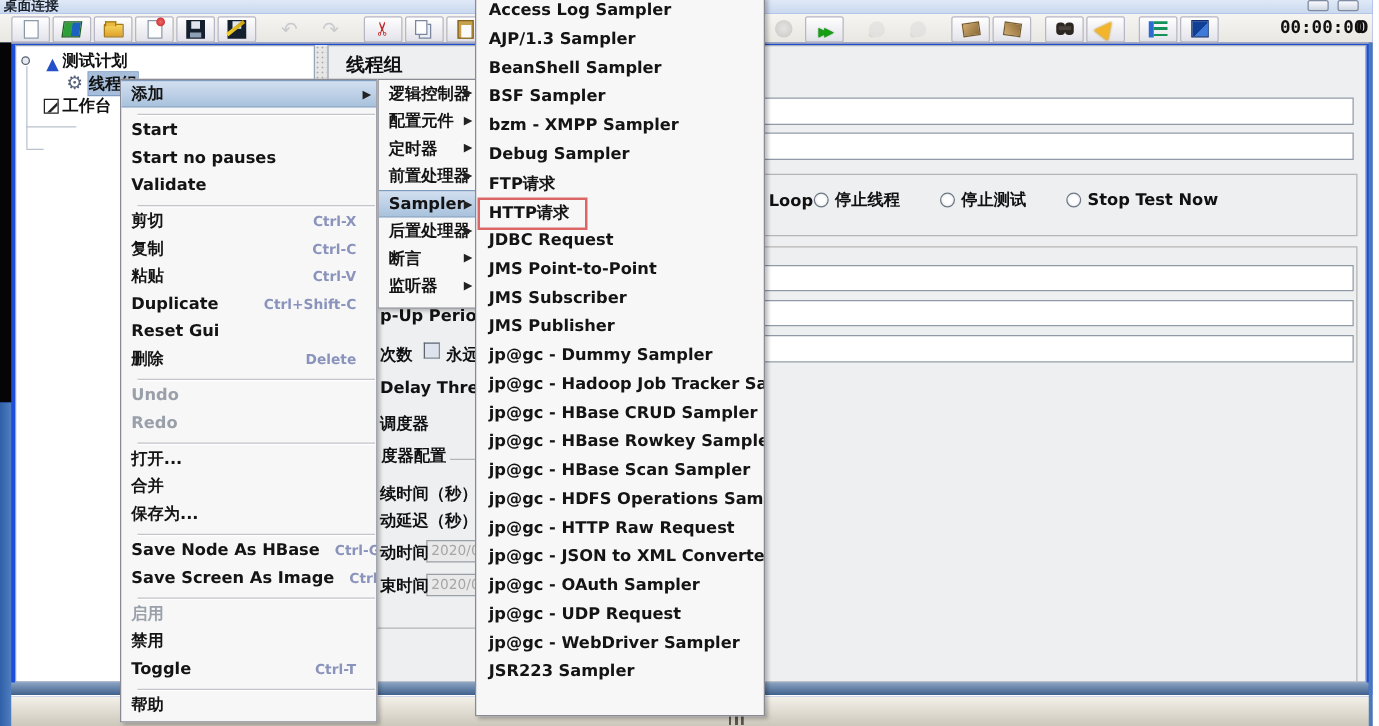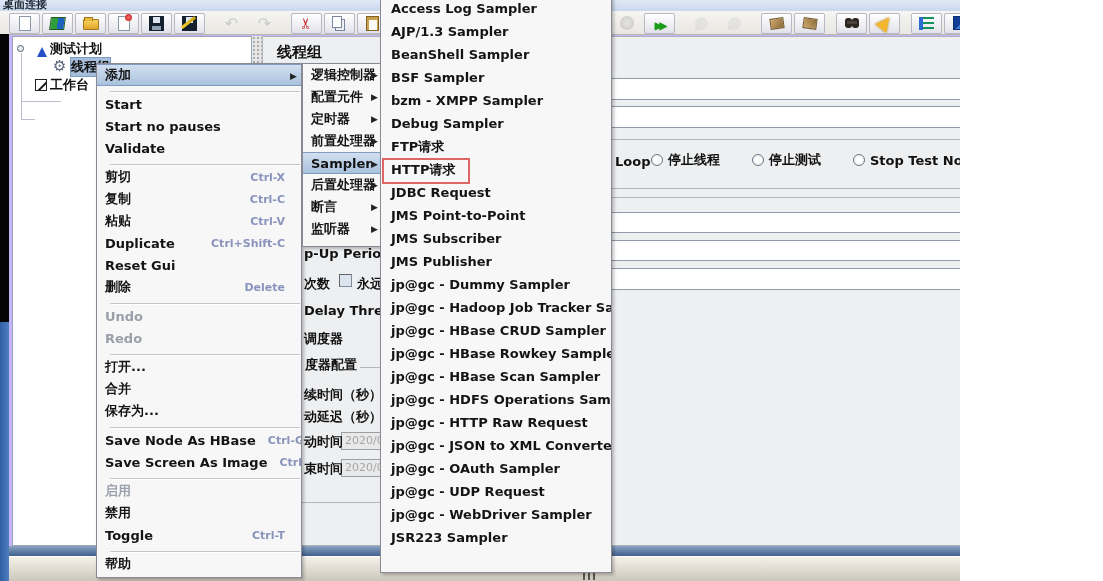--- a/index.html
+++ b/index.html
@@ -1,17 +1,17 @@
 <!DOCTYPE html>
 <html><head>
 <meta charset="utf-8">
 <style>
   html,body{margin:0;padding:0;}
   body{font-family:"DejaVu Sans","Liberation Sans",sans-serif;}
-  .screen{position:relative;width:960px;height:581px;overflow:hidden;background:#c4b5fd;}
+  .screen{position:relative;width:1098px;height:581px;overflow:hidden;background:#1d4ed8;}
   .screen *{box-sizing:border-box;}
 
   
   .rdp-top{position:absolute;left:0;top:0;width:1103px;height:11px;
     background:linear-gradient(#dfe9f7,#c9d8ee);z-index:2;}
   .rdp-title{position:absolute;left:3px;top:-3px;font:bold 11px "DejaVu Sans",sans-serif;color:#1c2430;}
   .win-btn{position:absolute;top:0;width:17px;height:9px;background:linear-gradient(#fafbff,#cfd6e2);
     border:1px solid #7d8aa0;border-radius:2px;}
   .win-btn.min{left:1046px;}
   .win-btn.max{left:1070px;}

